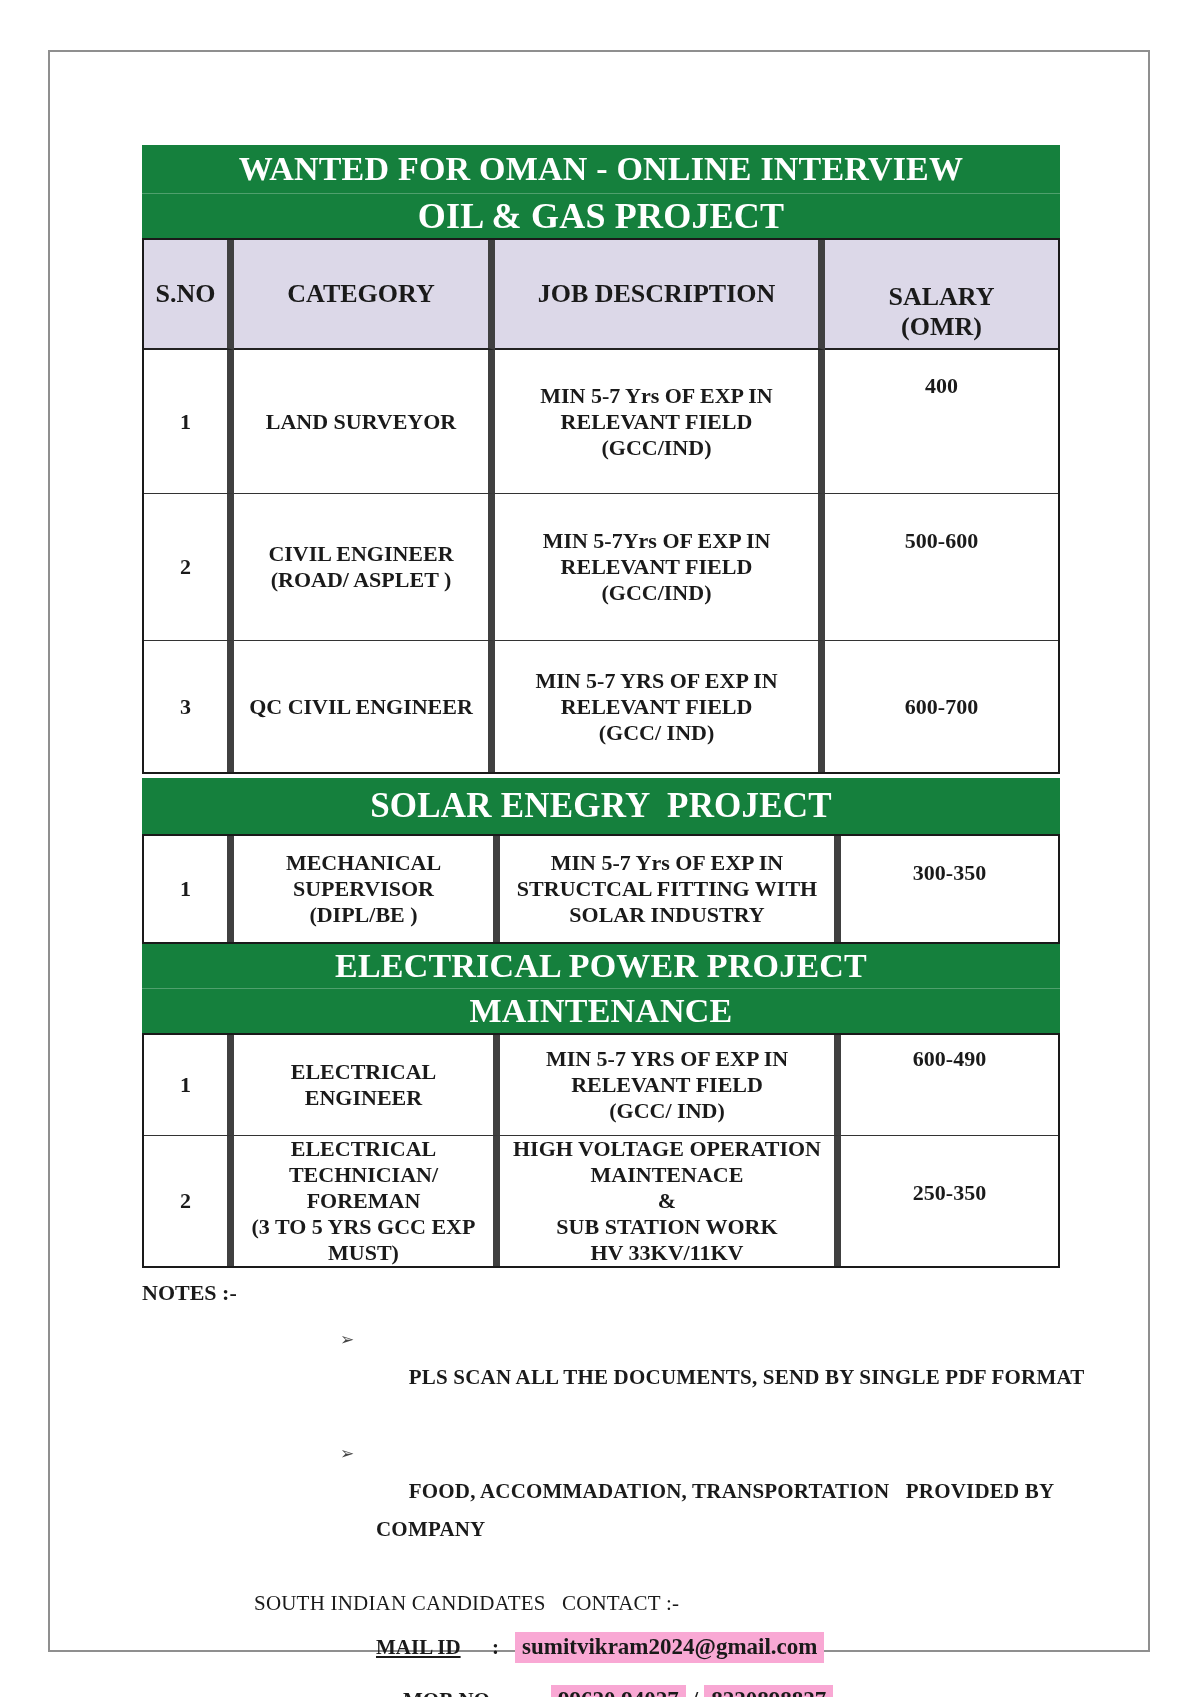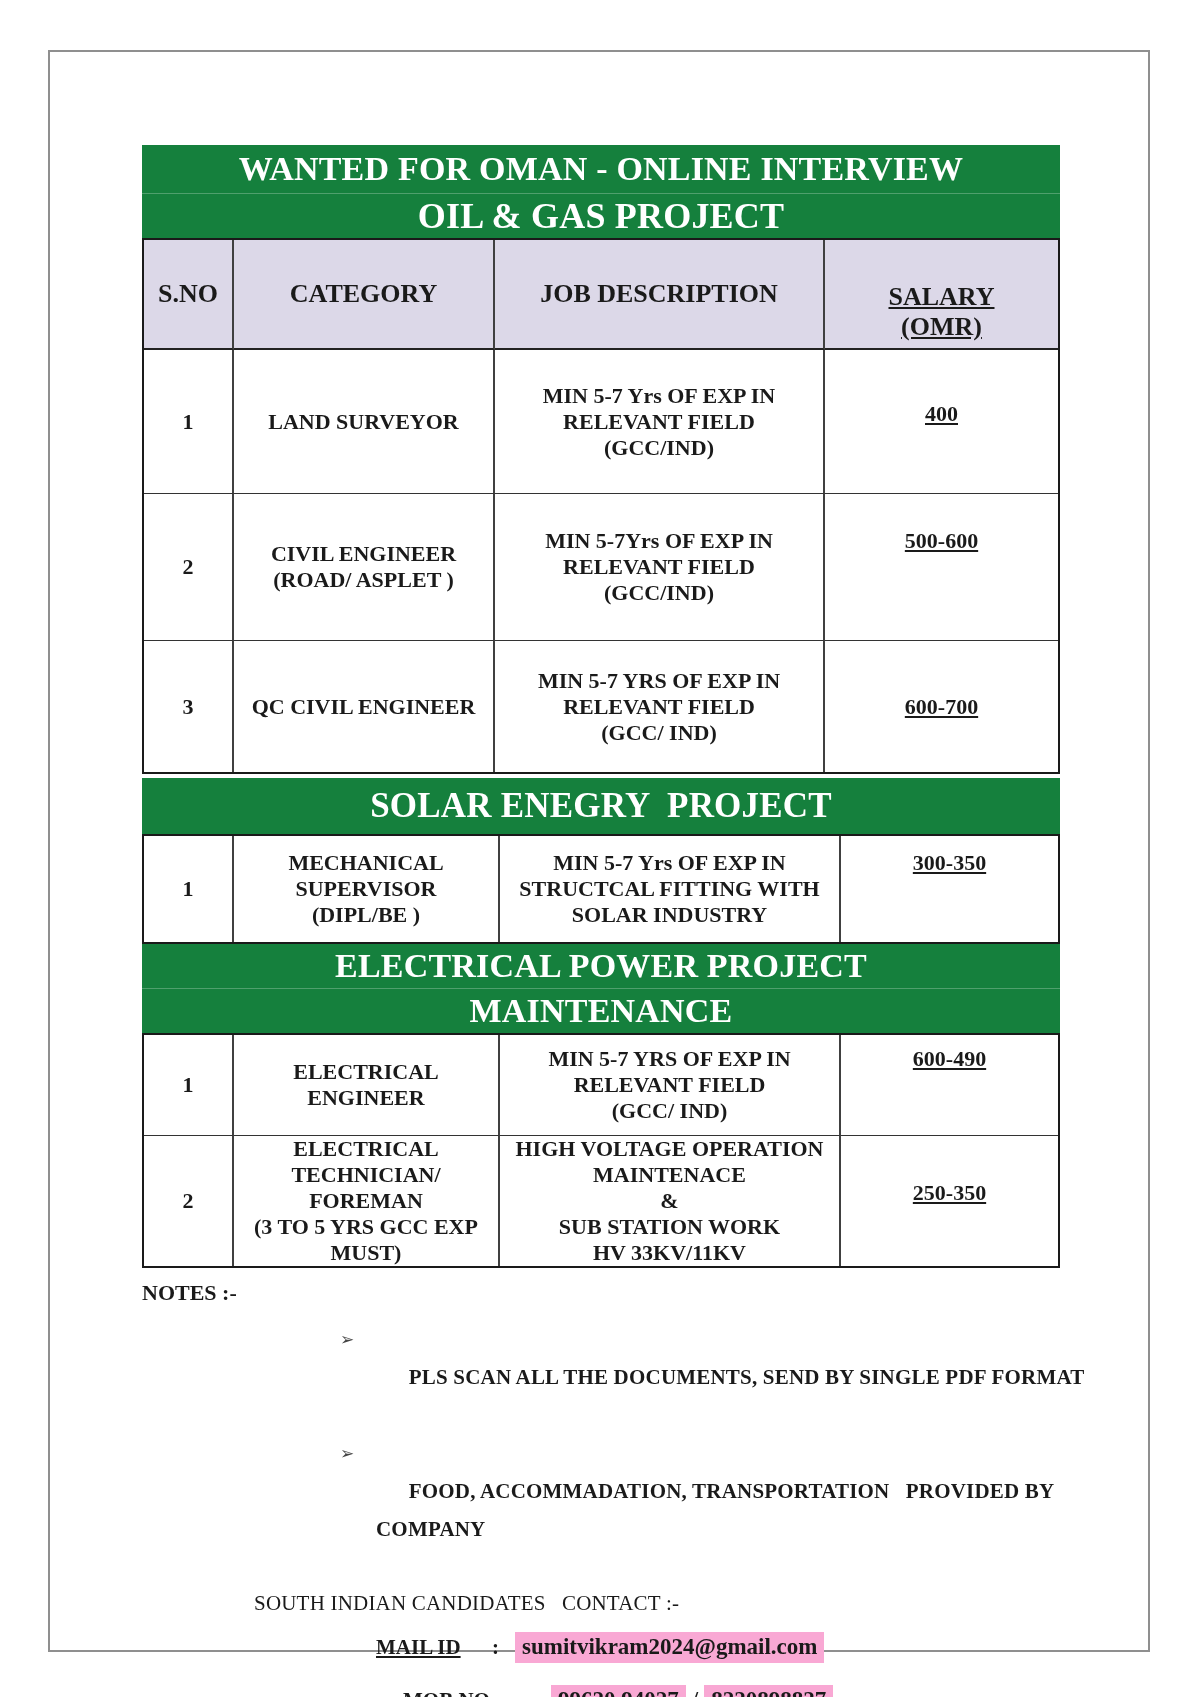--- a/index.html
+++ b/index.html
@@ -24,28 +24,28 @@
   .banner-e2{height:44px;font-size:34px;border-top:1px solid rgba(255,255,255,.25);}
 
   
   .jobtable{display:grid;border:2px solid #1a1a1a;background:#ffffff;box-sizing:content-box;}
   .t-oil{grid-template-columns:90px 261px 330px 233px;grid-template-rows:110px 144px 147px 131px;}
   .t-solar{grid-template-columns:90px 266px 341px 217px;grid-template-rows:106px;}
   .t-elec{grid-template-columns:90px 266px 341px 217px;grid-template-rows:101px 130px;}
   .cell{
     display:flex;align-items:center;justify-content:center;text-align:center;
     white-space:pre;font-weight:bold;font-size:22px;line-height:26px;
-    border-right:2px solid #404040;border-bottom:1px solid #333;overflow:hidden;
+    border-right:7px solid #404040;border-bottom:1px solid #333;overflow:hidden;
   }
-  .last-col{border-right:none;text-decoration:underline;}
+  .last-col{border-right:none;}
   .last-row{border-bottom:none;}
   .hcell{background:#DCD8E8;font-size:26px;line-height:30px;border-bottom:2px solid #222;}
   .h-salary{align-items:flex-end;padding-bottom:6px;box-sizing:border-box;}
   .sal-top{align-items:flex-start;box-sizing:border-box;}
-  .pt-33{padding-top:23px;margin-top:28px;} .pt-34{padding-top:34px;} .pt-14{padding-top:14px;}
+  .pt-33{padding-top:23px;} .pt-34{padding-top:34px;} .pt-14{padding-top:24px;}
   .pt-11{padding-top:11px;} .pt-44{padding-top:44px;}
   .gap4{height:4px;}
 
   
   .notes-label{margin-top:12px;font-weight:bold;font-size:22px;line-height:26px;white-space:pre;}
   .bullets{margin-top:14px;margin-left:198px;line-height:38px;font-size:21px;font-weight:bold;letter-spacing:.2px;}
   .bullet{position:relative;padding-left:36px;white-space:pre;}
   .bullet .arrow{position:absolute;left:0;top:0;font-family:"DejaVu Sans",sans-serif;
     font-size:17px;color:#444;font-weight:normal;}
   .contact-heading{margin-top:6px;margin-left:112px;font-weight:normal;font-size:21px;line-height:22px;white-space:pre;letter-spacing:.2px;}

